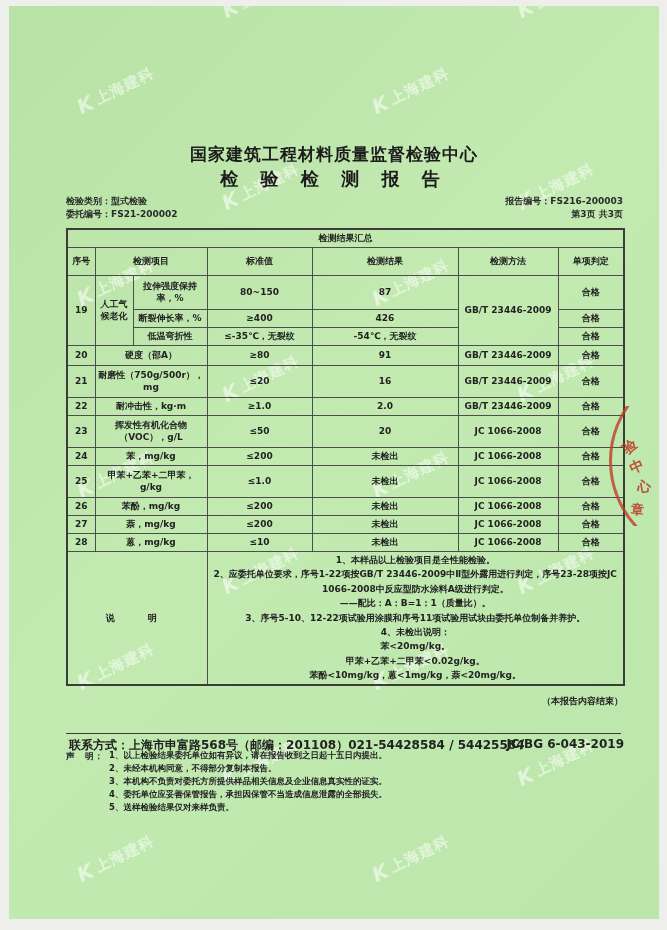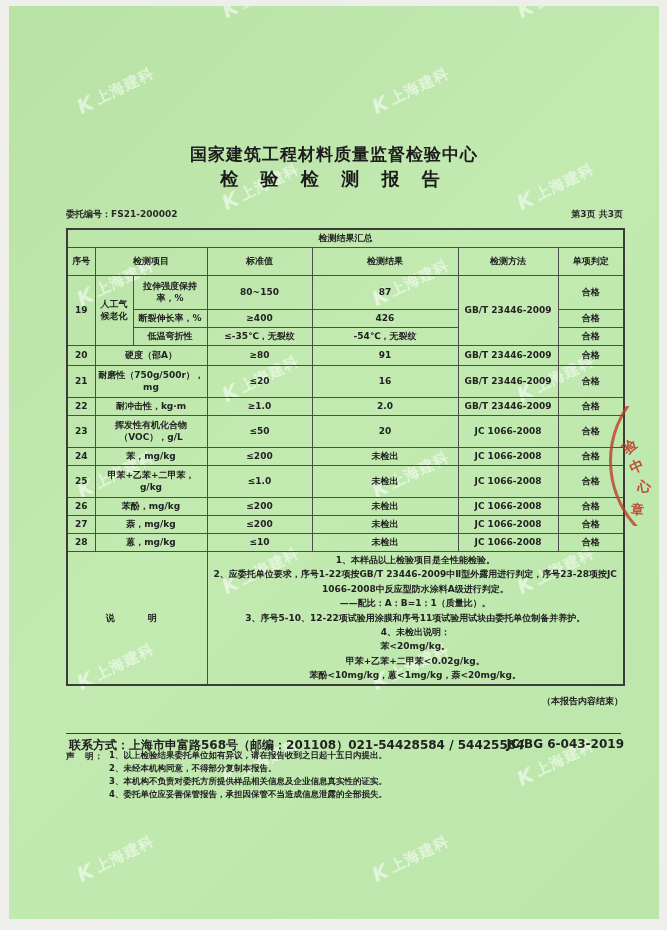--- a/index.html
+++ b/index.html
@@ -141,20 +141,24 @@
         <div class="wm" style="left: 360px; top: 842px;">
           <span class="wm-logo">K</span>
           <span class="wm-text">上海建科</span>
         </div>
       </div>
 
     <div class="content">
       <div class="title1">国家建筑工程材料质量监督检验中心</div>
       <div class="title2">检 验 检 测 报 告</div>
 
+      <div class="meta l1">
+        <span>检验类别：型式检验</span>
+        <span class="right">报告编号：FS216-200003</span>
+      </div>
       <div class="meta l2">
         <span>委托编号：FS21-200002</span>
         <span class="right">第3页 共3页</span>
       </div>
 
       <table class="report">
         <colgroup>
           <col style="width:28px">
             <col style="width:38px">
             <col style="width:74px">
@@ -293,20 +297,21 @@
       <div class="contact-row">
         <span>联系方式：上海市申富路568号（邮编：201108）021-54428584 / 54425584</span>
         <span class="right">JC/BG 6-043-2019</span>
       </div>
       <div class="stmt-label">声　明：</div>
       <div class="stmts">
         <div>1、以上检验结果委托单位如有异议，请在报告收到之日起十五日内提出。</div>
         <div>2、未经本机构同意，不得部分复制本报告。</div>
         <div>3、本机构不负责对委托方所提供样品相关信息及企业信息真实性的证实。</div>
         <div>4、委托单位应妥善保管报告，承担因保管不当造成信息泄露的全部损失。</div>
+        <div>5、送样检验结果仅对来样负责。</div>
       </div>
 
       <div class="seal">
         <div class="seal-circle"></div>
         <div class="seal-char" style="left:22px; top:32px; transform:rotate(-38deg);">验</div>
         <div class="seal-char" style="left:29px; top:52px; transform:rotate(-24deg);">中</div>
         <div class="seal-char" style="left:36px; top:72px; transform:rotate(-10deg);">心</div>
         <div class="seal-char" style="left:30px; top:95px; font-size:13px; transform:rotate(6deg);">章</div>
       </div>
     </div>

